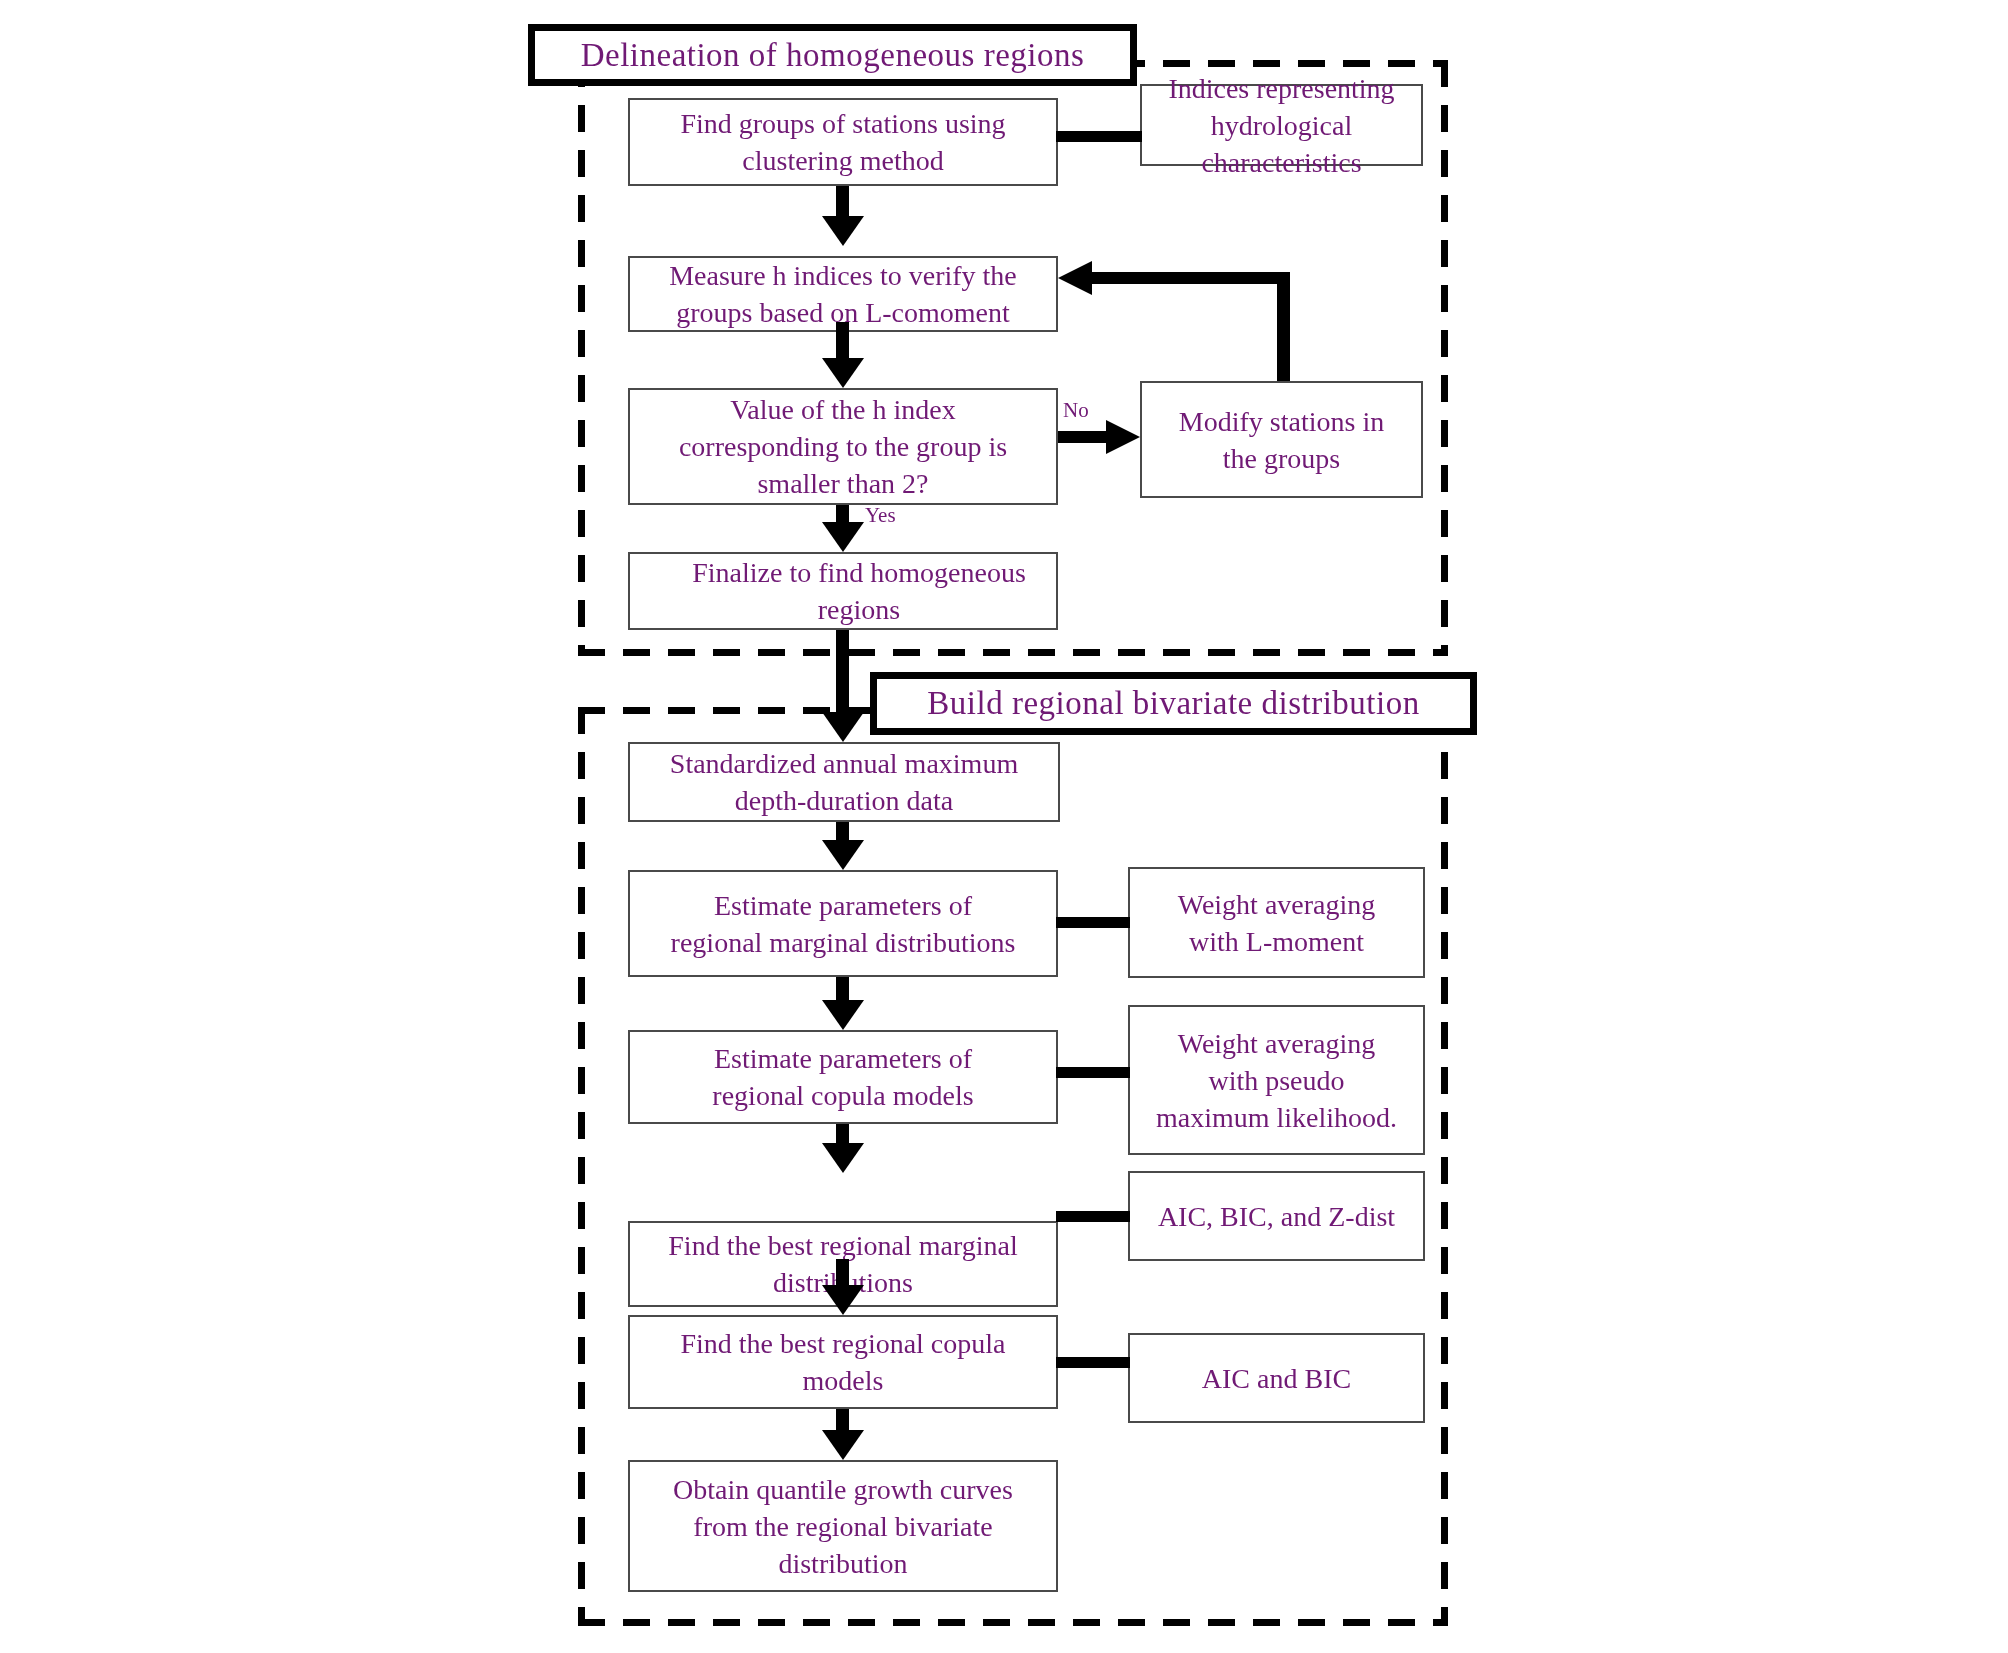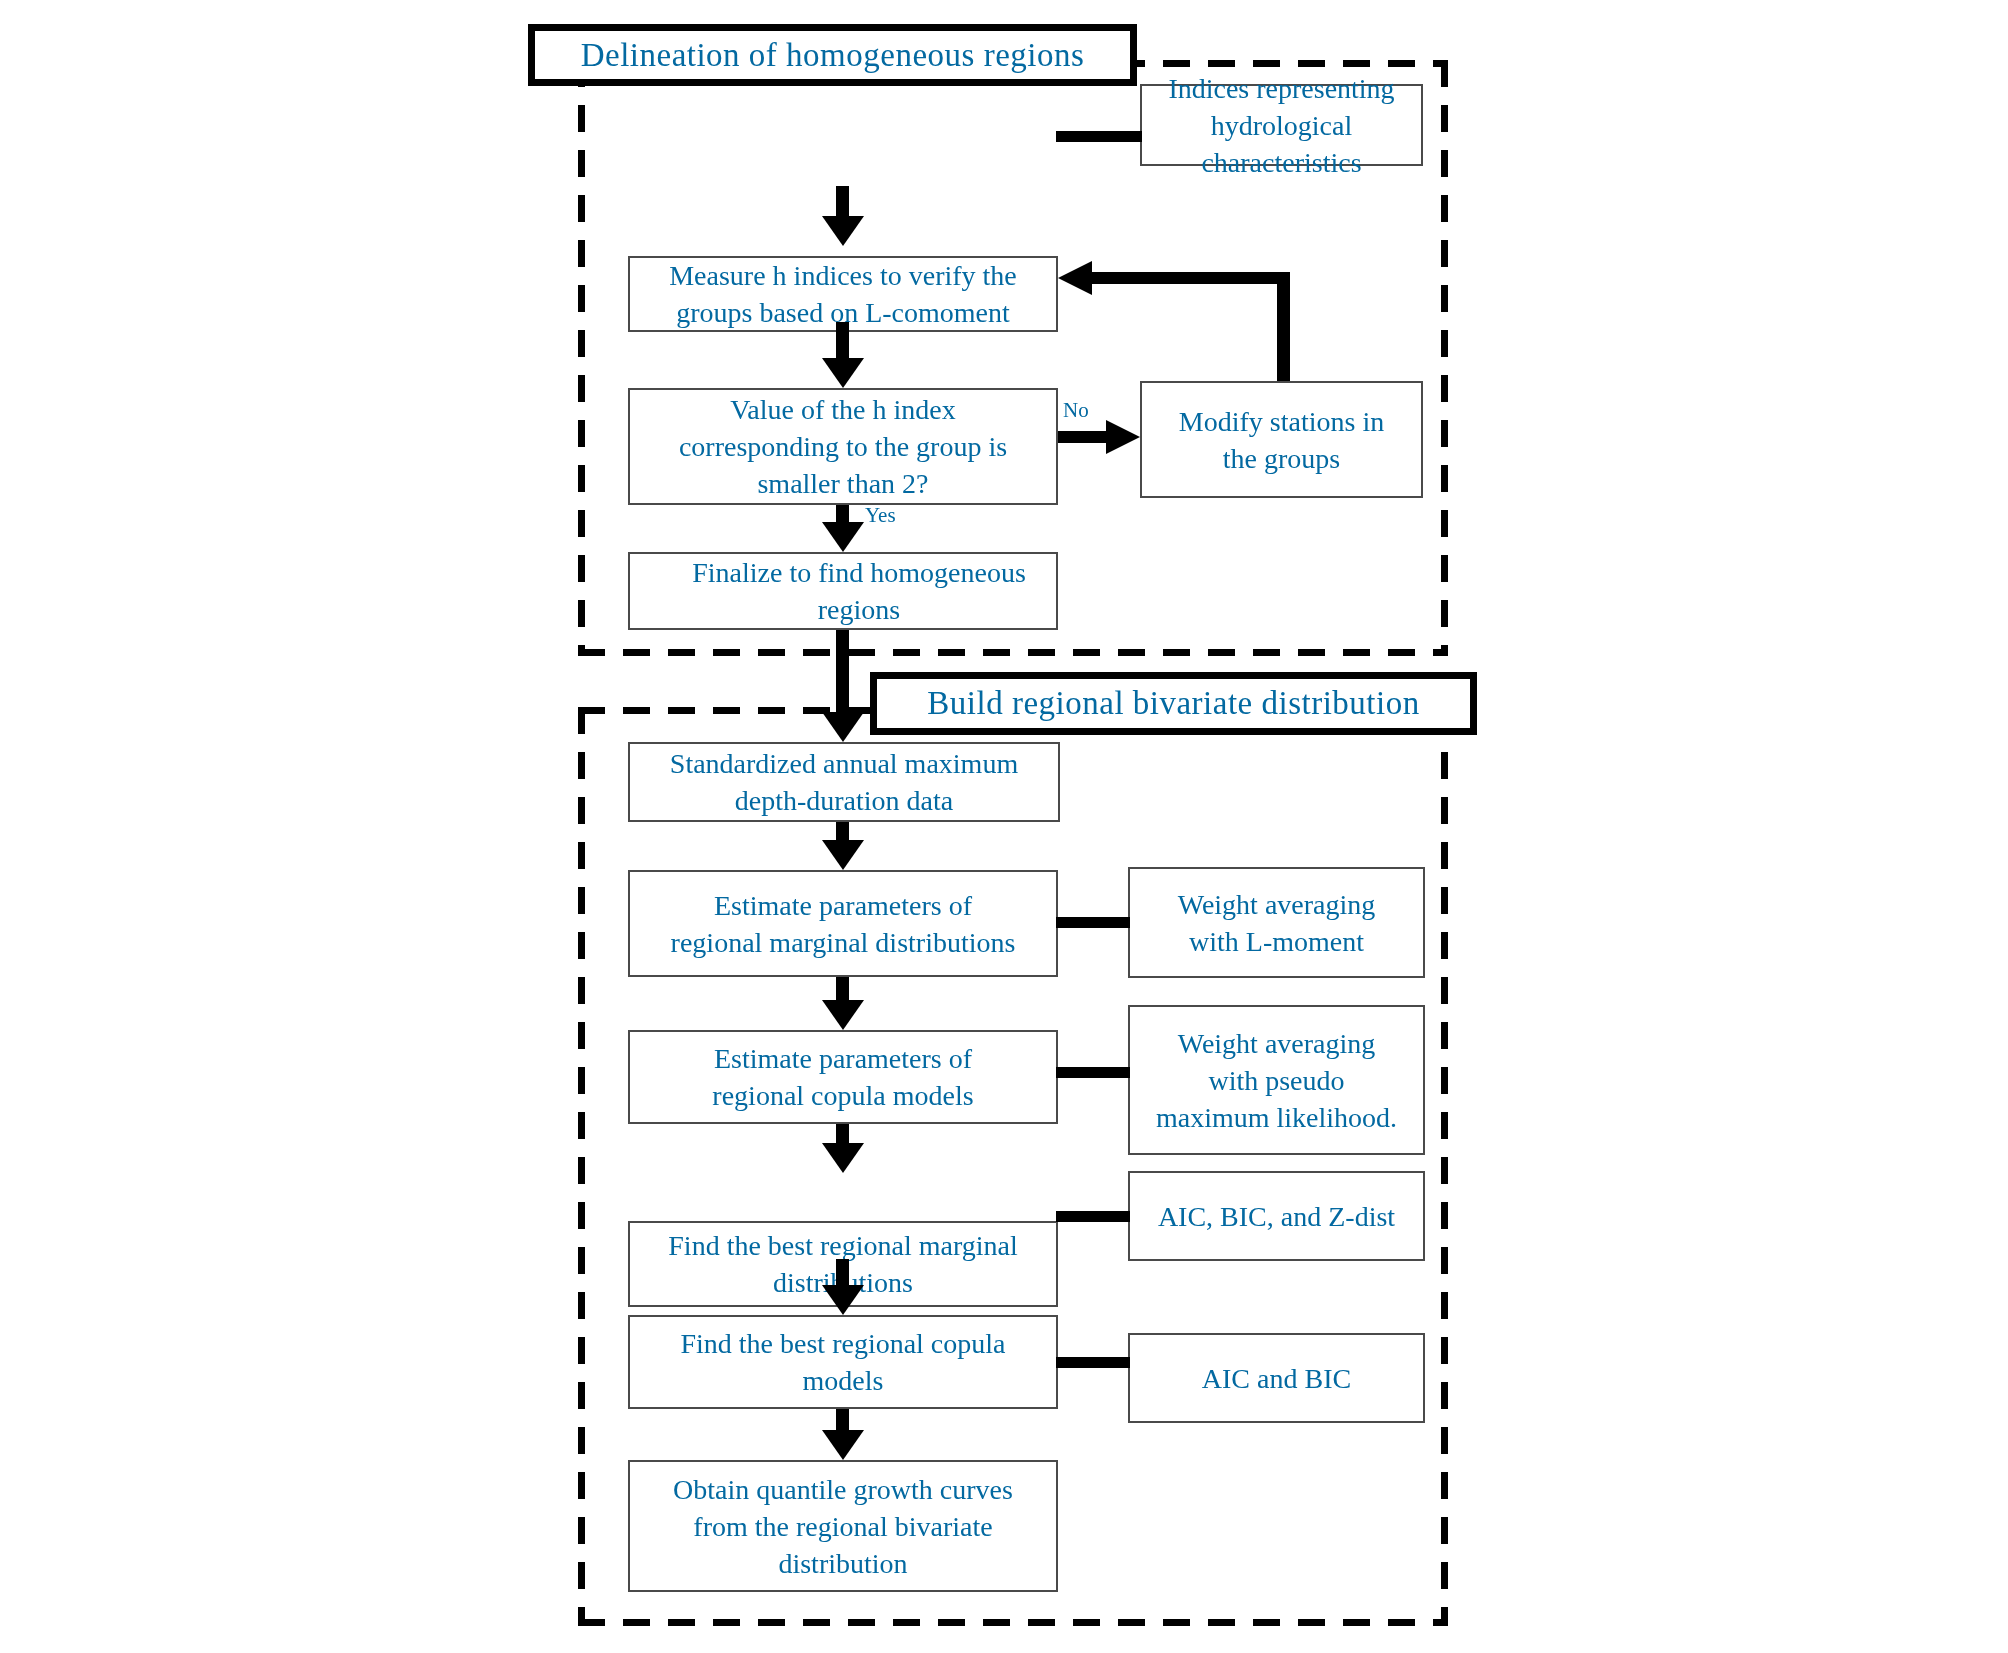--- a/index.html
+++ b/index.html
@@ -1,21 +1,21 @@
 <!DOCTYPE html>
 <html><head>
 <meta charset="utf-8">
 <style>
   html,body{margin:0;padding:0;background:#ffffff;}
   .canvas{
     position:relative;
     width:2008px;height:1653px;
     background:#ffffff;
     font-family:"Liberation Serif", serif;
-    color:#0369a1;
+    color:#701a75;
     overflow:hidden;
   }
   
   .dash-h{position:absolute;height:7px;z-index:1;
     background-image:repeating-linear-gradient(90deg,#000 0,#000 27px,transparent 27px,transparent 45px);}
   .dash-v{position:absolute;width:7px;z-index:1;
     background-image:repeating-linear-gradient(180deg,#000 0,#000 27px,transparent 27px,transparent 45px);}
   
   .title-box{
     position:absolute;box-sizing:border-box;z-index:3;
@@ -55,20 +55,22 @@
   <div class="dash-v" style="left:1441px;top:60px;height:595px;"></div>
 
   <div class="dash-h" style="left:578px;top:707px;width:870px;"></div>
   <div class="dash-h" style="left:578px;top:1619px;width:870px;"></div>
   <div class="dash-v" style="left:578px;top:707px;height:919px;"></div>
   <div class="dash-v" style="left:1441px;top:707px;height:919px;"></div>
 
   <div class="title-box" style="left:528px;top:24px;width:609px;height:62px;">Delineation of homogeneous regions</div>
   <div class="title-box" style="left:870px;top:672px;width:607px;height:63px;">Build regional bivariate distribution</div>
 
+  <div class="box" style="left:628px;top:98px;width:430px;height:88px;">Find groups of stations using
+clustering method</div>
   <div class="box" style="left:1140px;top:84px;width:283px;height:82px;">Indices representing
 hydrological
 characteristics</div>
   <div class="box" style="left:628px;top:256px;width:430px;height:76px;">Measure h indices to verify the
 groups based on L-comoment</div>
   <div class="box" style="left:628px;top:388px;width:430px;height:117px;">Value of the h index
 corresponding to the group is
 smaller than 2?</div>
   <div class="box" style="left:1140px;top:381px;width:283px;height:117px;">Modify stations in
 the groups</div>

